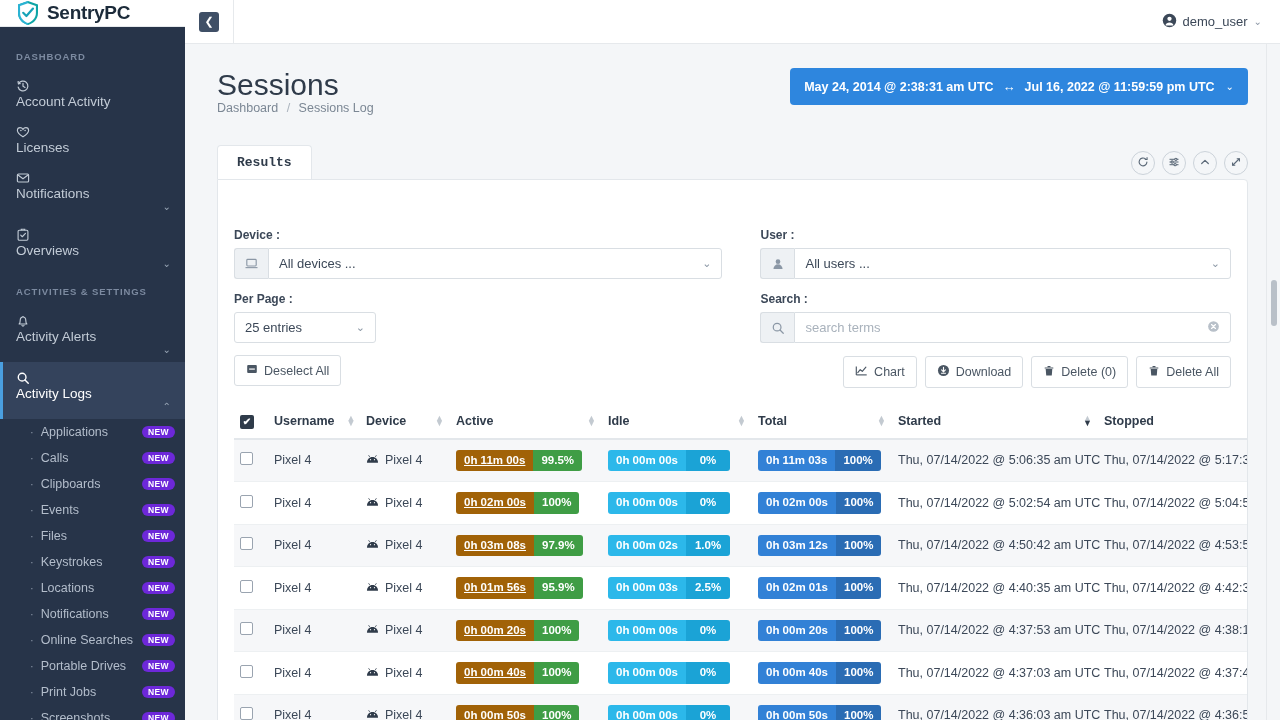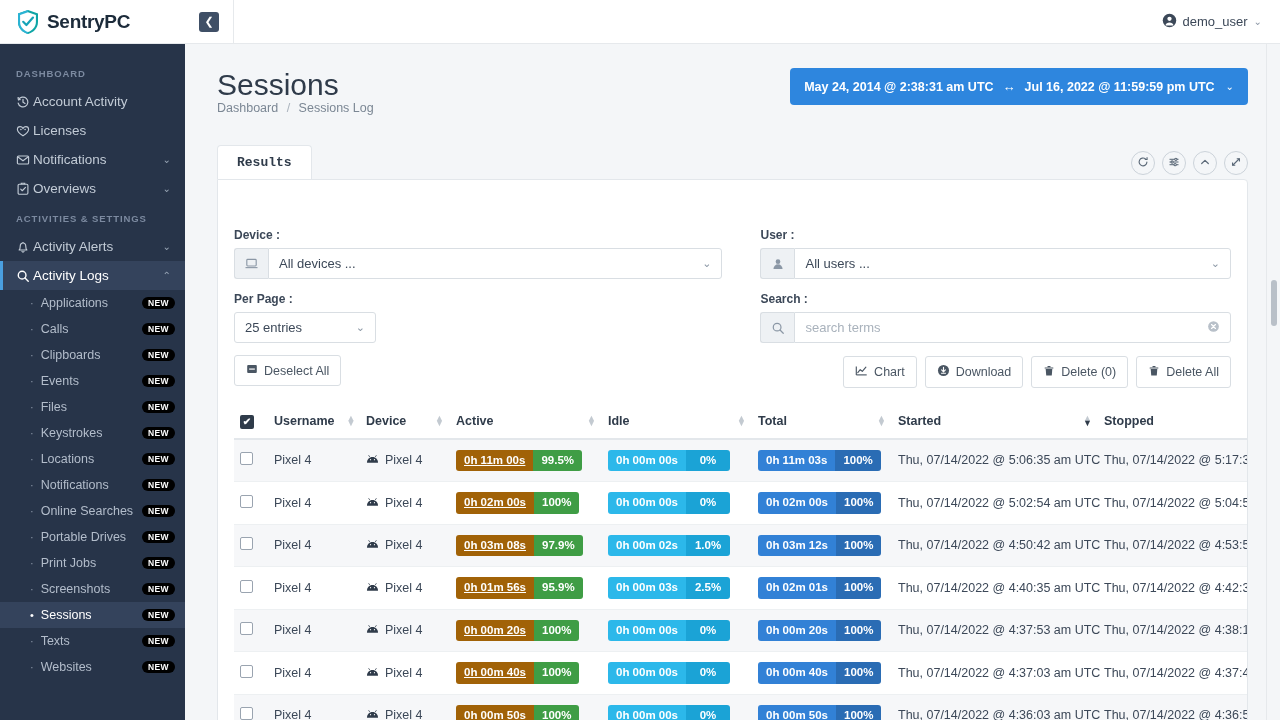--- a/index.html
+++ b/index.html
@@ -29,24 +29,24 @@
   .brand-name {
     font-size: 19px; font-weight: bold; color: #1c2b3a;
     letter-spacing: -0.3px;
   }
   .nav { padding-top: 14px; }
   .nav-section {
     font-size: 9.5px; font-weight: bold; letter-spacing: 0.9px;
     color: #7c8aa0; padding: 10px 16px 8px 16px; text-transform: uppercase;
   }
   .nav-item {
-    display: flex; align-items: center;
+    display: flex; align-items: flex-start;
     padding: 7px 14px 7px 16px;
     color: #c2cbd6; font-size: 13.5px;
-    cursor: pointer; position: relative;
+    cursor: pointer; position: relative; flex-direction: column;
   }
   .nav-item .ni-icon {
     width: 17px; flex: 0 0 17px; display: inline-flex;
     align-items: center; justify-content: flex-start;
     color: #c2cbd6;
   }
   .nav-item .ni-label { flex: 1 1 auto; }
   .nav-item .ni-caret { font-size: 10px; color: #9aa7b7; margin-left: auto; }
   .nav-item.active {
     background: #34435c; color: #ffffff;
@@ -57,21 +57,21 @@
   .sub-item {
     display: flex; align-items: center;
     padding: 6px 10px 6px 30px;
     color: #b3bdcb; font-size: 12.5px; cursor: pointer;
   }
   .sub-item .dot { margin-right: 7px; font-size: 11px; color: #8b97a8; }
   .sub-item.active { background: #34435c; color: #ffffff; }
   .sub-item.active .dot { color: #ffffff; }
   .sub-label { flex: 1 1 auto; }
   .badge-new {
-    background: #000000; color: #ffffff;
+    background: #6d28d9; color: #ffffff;
     font-size: 8.5px; font-weight: bold; letter-spacing: 0.4px;
     border-radius: 9px; padding: 2px 6px 2px 6px; line-height: 1;
     margin-left: auto;
   }
 
   
   .main { flex: 1 1 auto; height: 720px; position: relative; background: #f4f6f8; overflow: hidden; }
   .topbar {
     height: 44px; background: #ffffff; border-bottom: 1px solid #e6e9ec;
     display: flex; align-items: center; padding: 0 18px 0 0;

